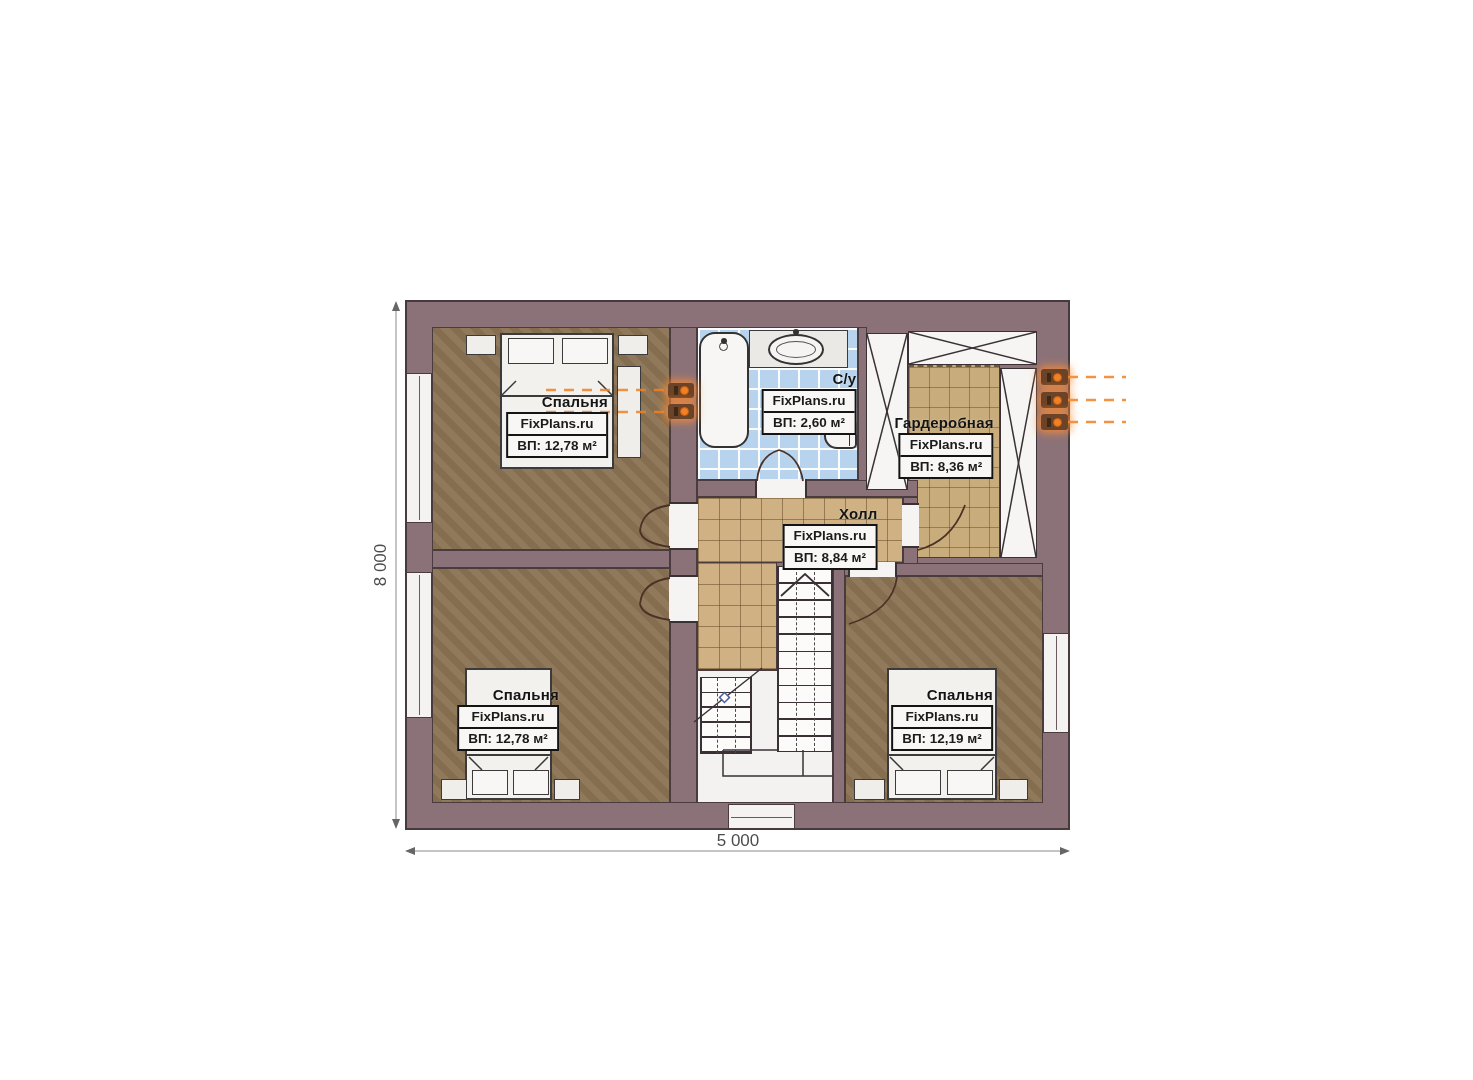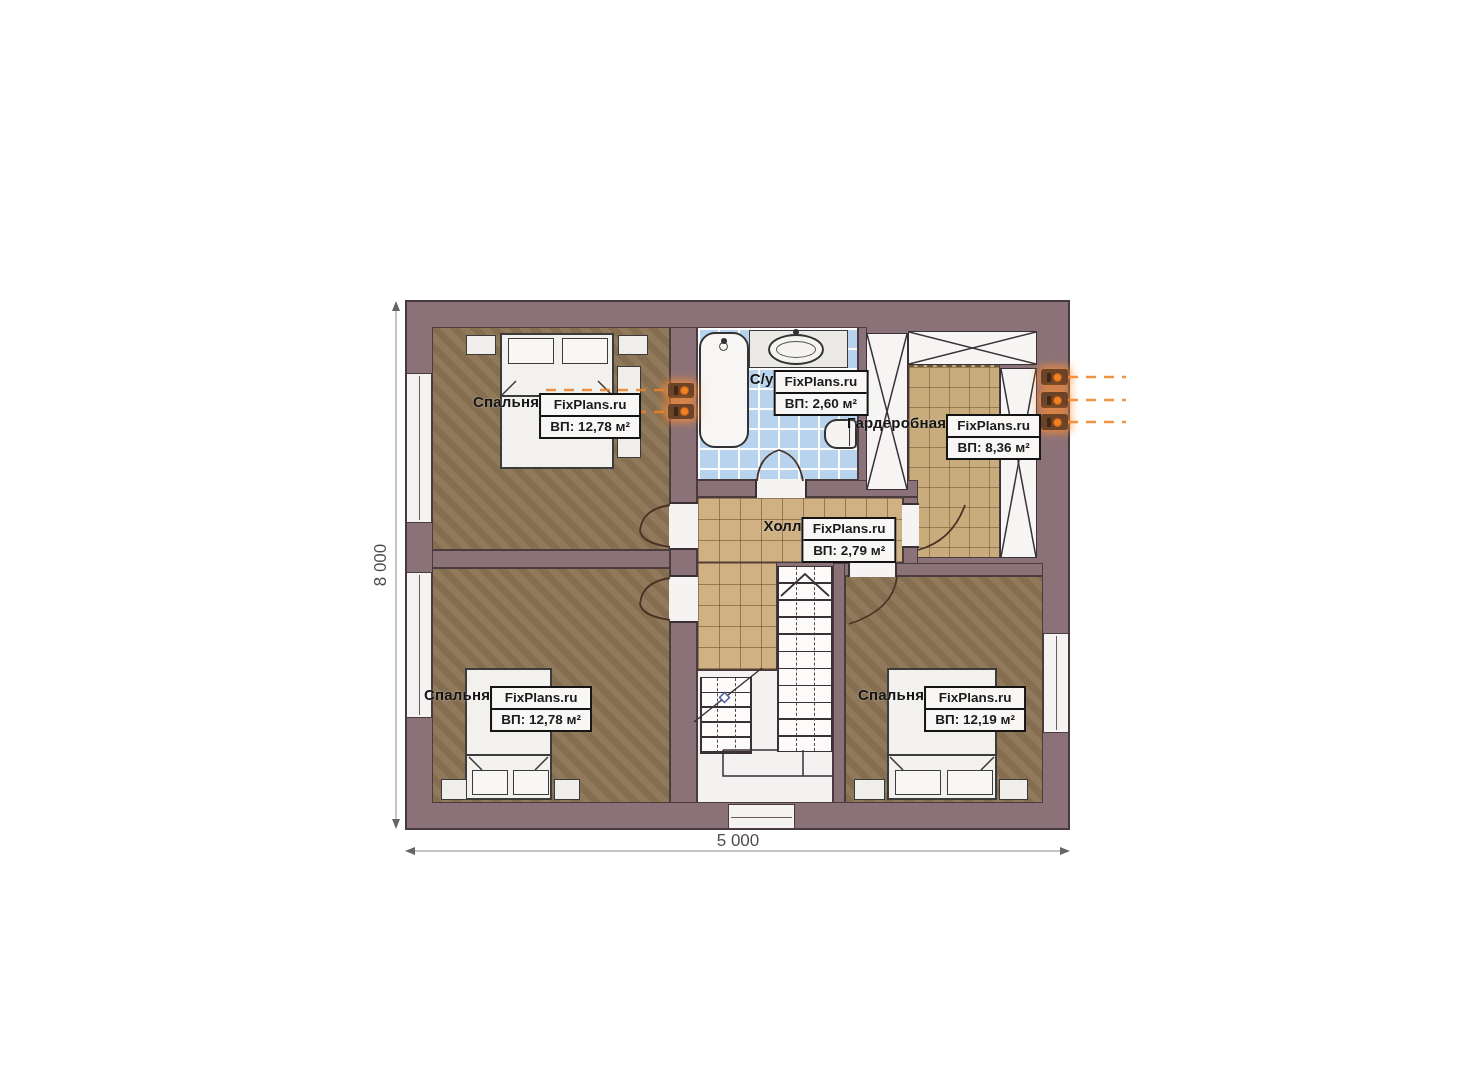--- a/index.html
+++ b/index.html
@@ -71,21 +71,21 @@
   
   .outlet { background: #6b4328; border-radius: 3px; display: flex; align-items: center;
     justify-content: center; gap: 2px;
     box-shadow: 0 0 9px 3px rgba(255,140,50,.8); }
   .outlet i { display: block; width: 9px; height: 9px; border-radius: 50%;
     background: var(--accent-orange, #f08124); border: 1.5px solid #c85c10; }
   .outlet b { display: block; width: 4px; height: 9px; background: #402814; }
 
   
   .room-label { position: absolute; transform: translateX(-50%); display: flex;
-    flex-direction: row; align-items: flex-start; z-index: 30; }
+    flex-direction: column; align-items: flex-end; z-index: 30; }
   .room-name { font-weight: bold; font-size: 15px; color: #141414; letter-spacing: .2px;
     margin-bottom: 2px; white-space: nowrap; text-shadow: 0 0 2px rgba(255,255,255,.5); }
   .label-box { border: 2px solid #141414; background: #f8f7f5; }
   .label-box .row { padding: 1px 9px; font-weight: bold; font-size: 13.5px; color: #1b1b1b;
     text-align: center; white-space: nowrap; line-height: 18px; }
   .label-box .row + .row { border-top: 2px solid #141414; }
 
   
   .dim-text { position: absolute; color: var(--dimension-text, #4c4c4c); font-size: 17px;
     text-align: center; }
@@ -280,25 +280,25 @@
   </div>
 
   <div class="room-label" style="left:944px; top:414px;">
     <div class="room-name">Гардеробная</div>
     <div class="label-box">
       <div class="row">FixPlans.ru</div>
       <div class="row">ВП: 8,36 м²</div>
     </div>
   </div>
 
-  <div class="room-label" style="left:830px; top:517px;">
+  <div class="room-label" style="left:830px; top:505px;">
     <div class="room-name">Холл</div>
     <div class="label-box">
       <div class="row">FixPlans.ru</div>
-      <div class="row">ВП: 2,79 м²</div>
+      <div class="row">ВП: 8,84 м²</div>
     </div>
   </div>
 
   <div class="room-label" style="left:508px; top:686px;">
     <div class="room-name">Спальня</div>
     <div class="label-box">
       <div class="row">FixPlans.ru</div>
       <div class="row">ВП: 12,78 м²</div>
     </div>
   </div>

